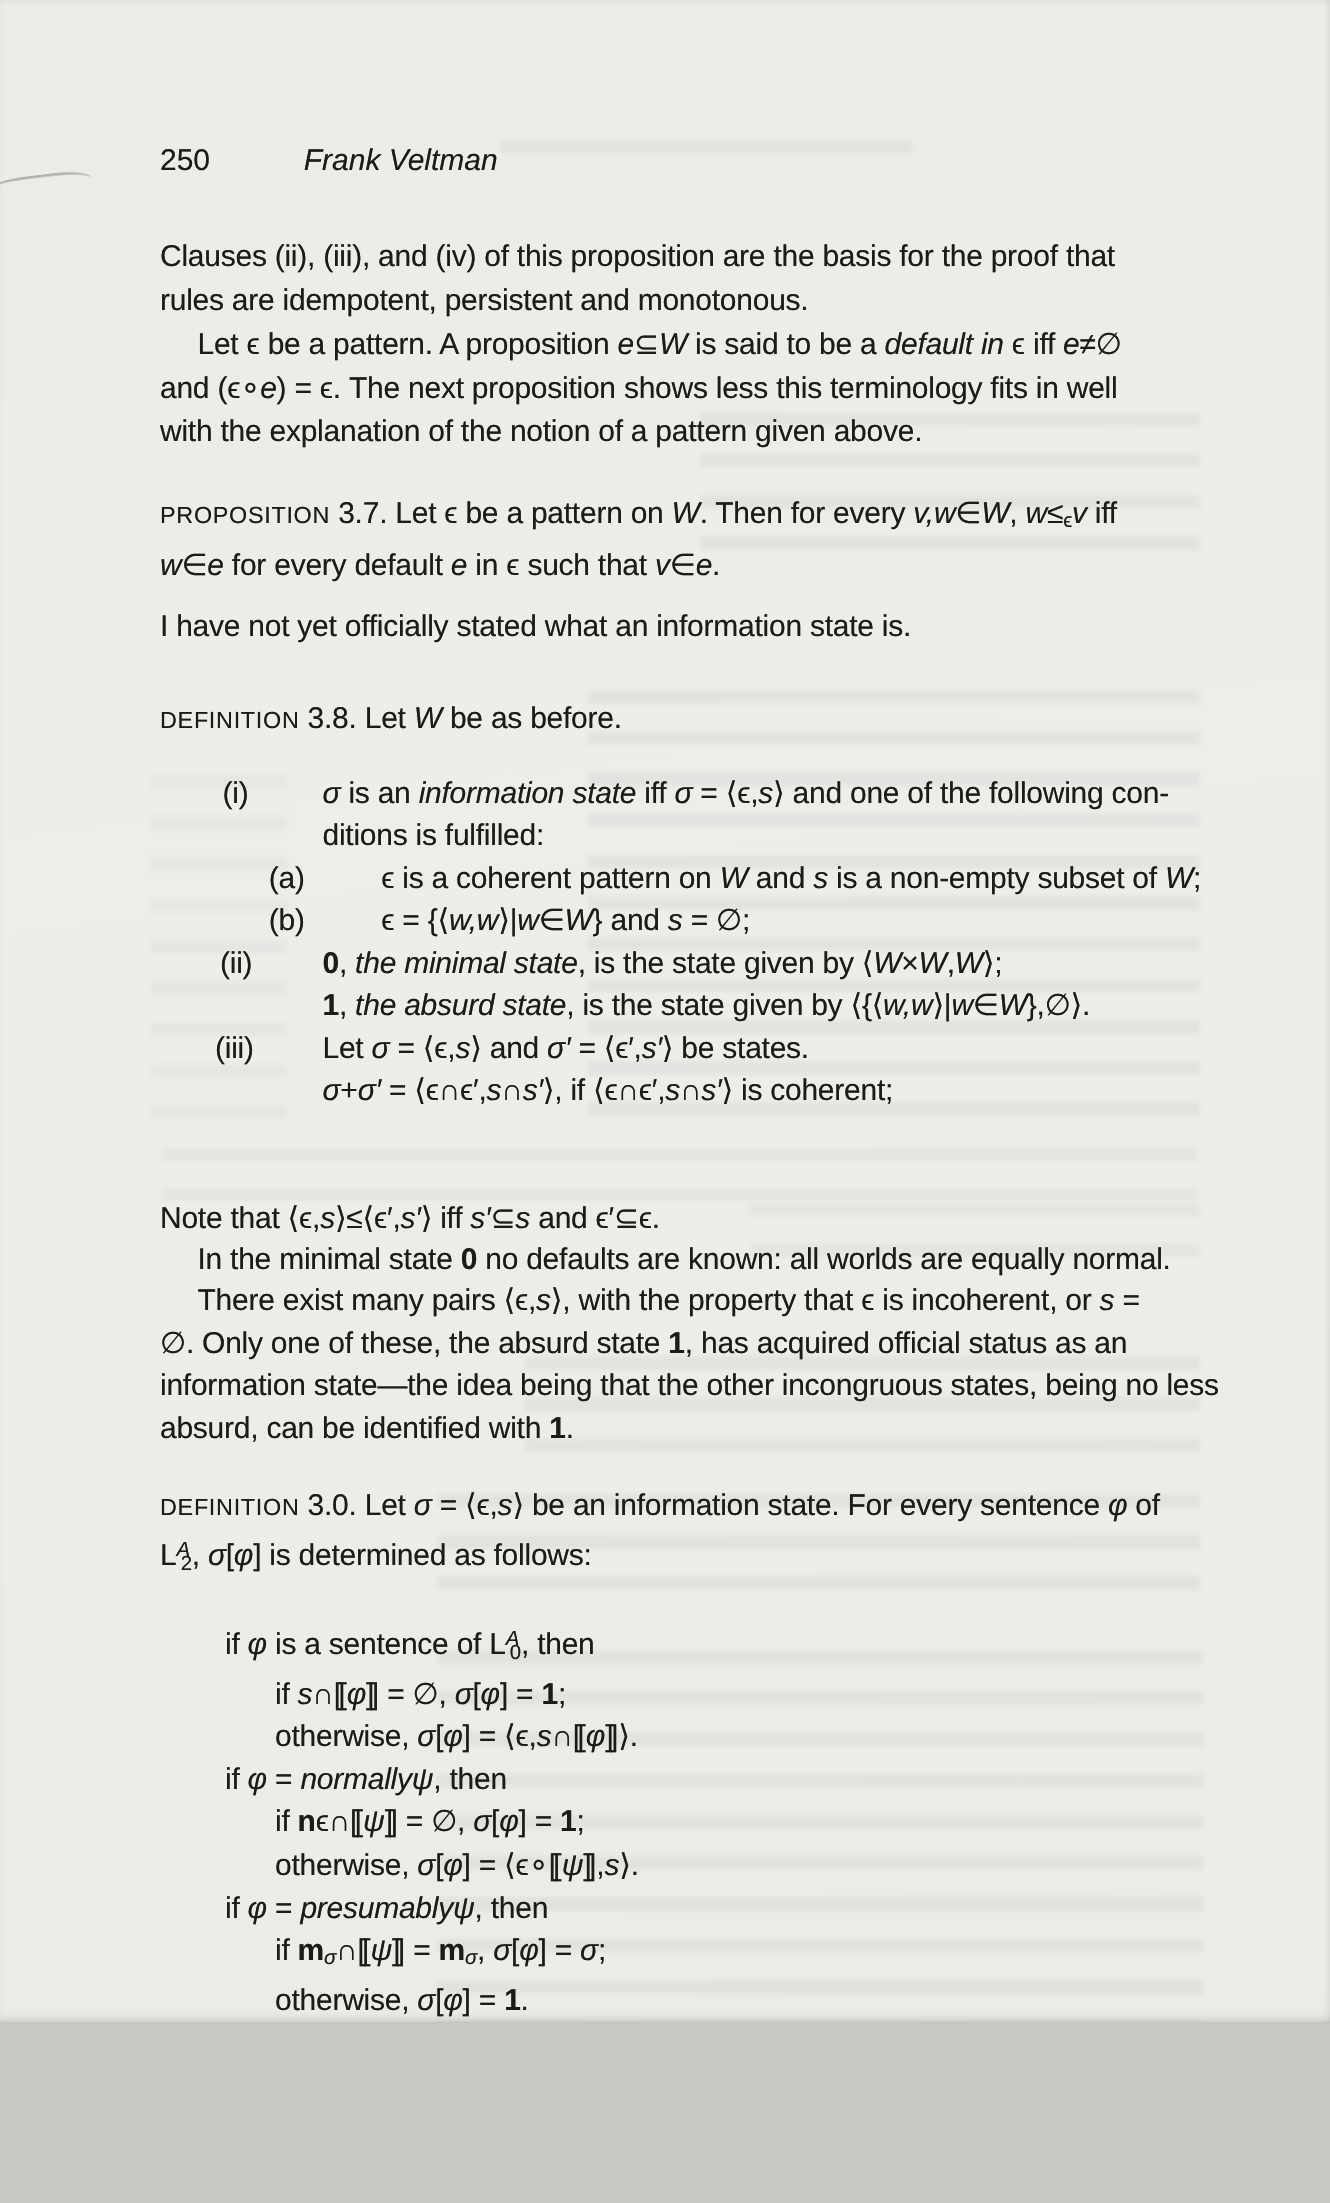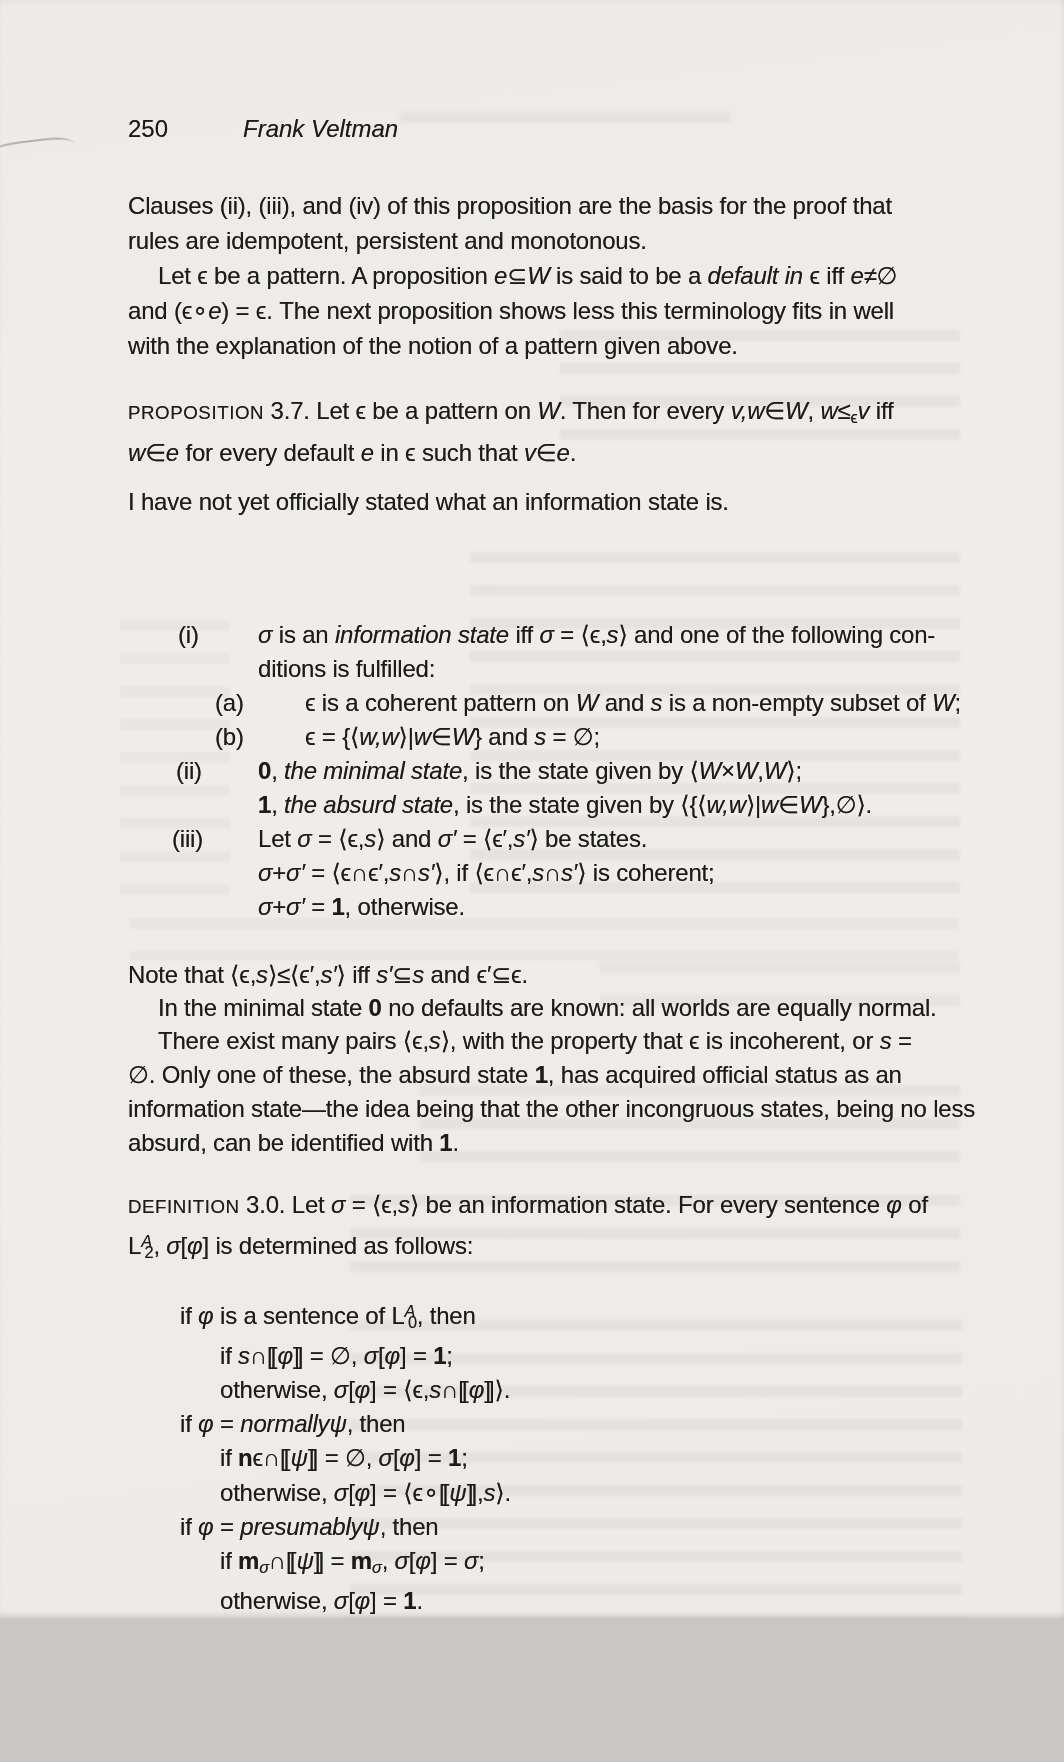--- a/index.html
+++ b/index.html
@@ -67,30 +67,32 @@
         <div class="line"><span>and (ϵ</span><span class="rg">∘</span><span class="i">e</span><span>) = ϵ. The next proposition shows less this terminology fits in well</span></div>
         <div class="line"><span>with the explanation of the notion of a pattern given above.</span></div>
       </div>
       <div class="block" style="top: 393px; line-height: 35px;">
         <div class="line"><span class="sc">PROPOSITION</span><span> 3.7. Let ϵ be a pattern on </span><span class="i">W</span><span>. Then for every </span><span class="i">v,w</span><span>∈</span><span class="i">W</span><span>, </span><span class="i">w</span><span>≤</span><span class="sub">ϵ</span><span class="i">v</span><span> iff</span></div>
         <div class="line"><span class="i">w</span><span>∈</span><span class="i">e</span><span> for every default </span><span class="i">e</span><span> in ϵ such that </span><span class="i">v</span><span>∈</span><span class="i">e</span><span>.</span></div>
       </div>
       <div class="block" style="top: 485px;">
         <div class="line"><span>I have not yet officially stated what an information state is.</span></div>
       </div>
+      <div class="block" style="top: 558px;">
+        <div class="line"><span class="sc">DEFINITION</span><span> 3.8. Let </span><span class="i">W</span><span> be as before.</span></div>
+      </div>
       <div class="block" style="top: 618px; line-height: 34px;">
         <div class="line" style="padding-left: 130px;"><span class="lab" style="left: 50px;">(i)</span><span class="i">σ</span><span> is an </span><span class="i">information state</span><span> iff </span><span class="i">σ</span><span> = ⟨ϵ,</span><span class="i">s</span><span>⟩ and one of the following con-</span></div>
         <div class="line" style="padding-left: 130px;"><span>ditions is fulfilled:</span></div>
         <div class="line" style="padding-left: 177px;"><span class="lab" style="left: 87px;">(a)</span><span>ϵ is a coherent pattern on </span><span class="i">W</span><span> and </span><span class="i">s</span><span> is a non-empty subset of </span><span class="i">W</span><span>;</span></div>
         <div class="line" style="padding-left: 177px;"><span class="lab" style="left: 87px;">(b)</span><span>ϵ = {⟨</span><span class="i">w,w</span><span>⟩|</span><span class="i">w</span><span>∈</span><span class="i">W</span><span>} and </span><span class="i">s</span><span> = ∅;</span></div>
         <div class="line" style="padding-left: 130px;"><span class="lab" style="left: 48px;">(ii)</span><span class="b">0</span><span>, </span><span class="i">the minimal state</span><span>, is the state given by ⟨</span><span class="i">W</span><span>×</span><span class="i">W</span><span>,</span><span class="i">W</span><span>⟩;</span></div>
         <div class="line" style="padding-left: 130px;"><span class="b">1</span><span>, </span><span class="i">the absurd state</span><span>, is the state given by ⟨{⟨</span><span class="i">w,w</span><span>⟩|</span><span class="i">w</span><span>∈</span><span class="i">W</span><span>},∅⟩.</span></div>
         <div class="line" style="padding-left: 130px;"><span class="lab" style="left: 44px;">(iii)</span><span>Let </span><span class="i">σ</span><span> = ⟨ϵ,</span><span class="i">s</span><span>⟩ and </span><span class="i">σ′</span><span> = ⟨ϵ′,</span><span class="i">s′</span><span>⟩ be states.</span></div>
         <div class="line" style="padding-left: 130px;"><span class="i">σ</span><span>+</span><span class="i">σ′</span><span> = ⟨ϵ∩ϵ′,</span><span class="i">s</span><span>∩</span><span class="i">s′</span><span>⟩, if ⟨ϵ∩ϵ′,</span><span class="i">s</span><span>∩</span><span class="i">s′</span><span>⟩ is coherent;</span></div>
-        <div class="line" style="padding-left: 130px;"><span class="i">σ</span><span>+</span><span class="i">σ′</span><span> = </span><span class="b">1</span><span>, otherwise.</span></div>
       </div>
       <div class="block" style="top: 958px;">
         <div class="line"><span>Note that ⟨ϵ,</span><span class="i">s</span><span>⟩≤⟨ϵ′,</span><span class="i">s′</span><span>⟩ iff </span><span class="i">s′</span><span>⊆</span><span class="i">s</span><span> and ϵ′⊆ϵ.</span></div>
       </div>
       <div class="block" style="top: 991px;">
         <div class="line" style="padding-left: 30px;"><span>In the minimal state </span><span class="b">0</span><span> no defaults are known: all worlds are equally normal.</span></div>
       </div>
       <div class="block" style="top: 1024px; line-height: 34px;">
         <div class="line" style="padding-left: 30px;"><span>There exist many pairs ⟨ϵ,</span><span class="i">s</span><span>⟩, with the property that ϵ is incoherent, or </span><span class="i">s</span><span> =</span></div>
         <div class="line"><span>∅. Only one of these, the absurd state </span><span class="b">1</span><span>, has acquired official status as an</span></div>

